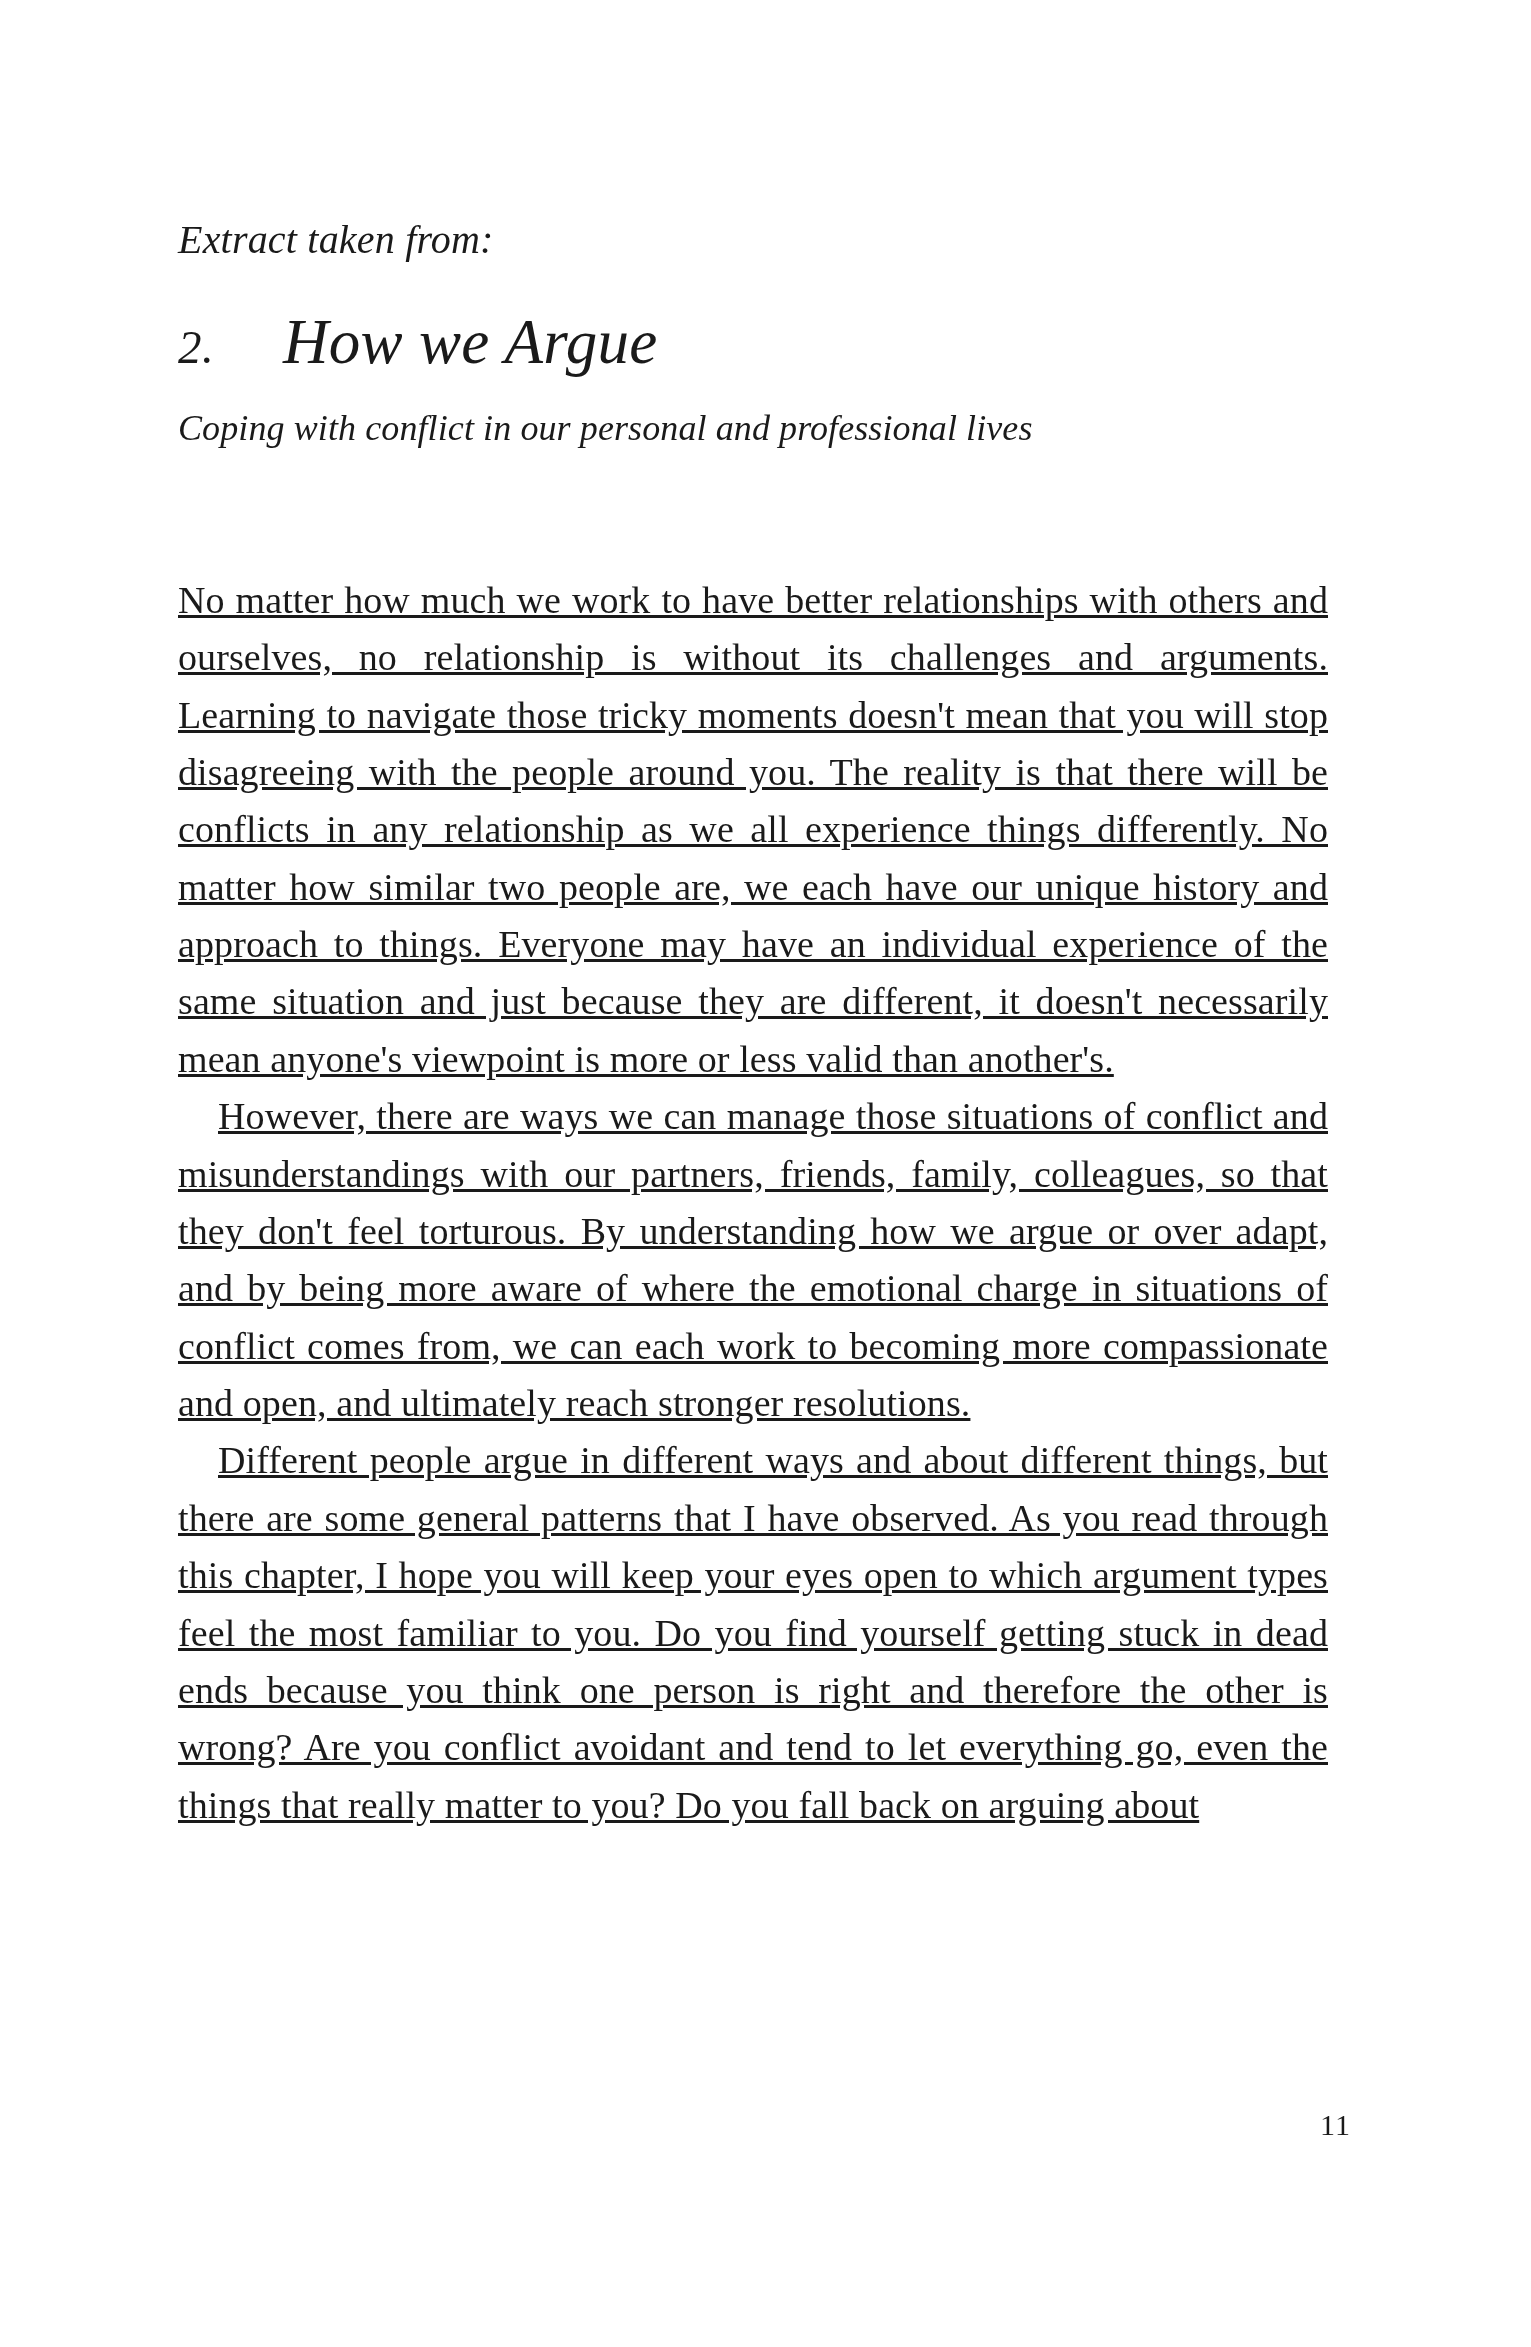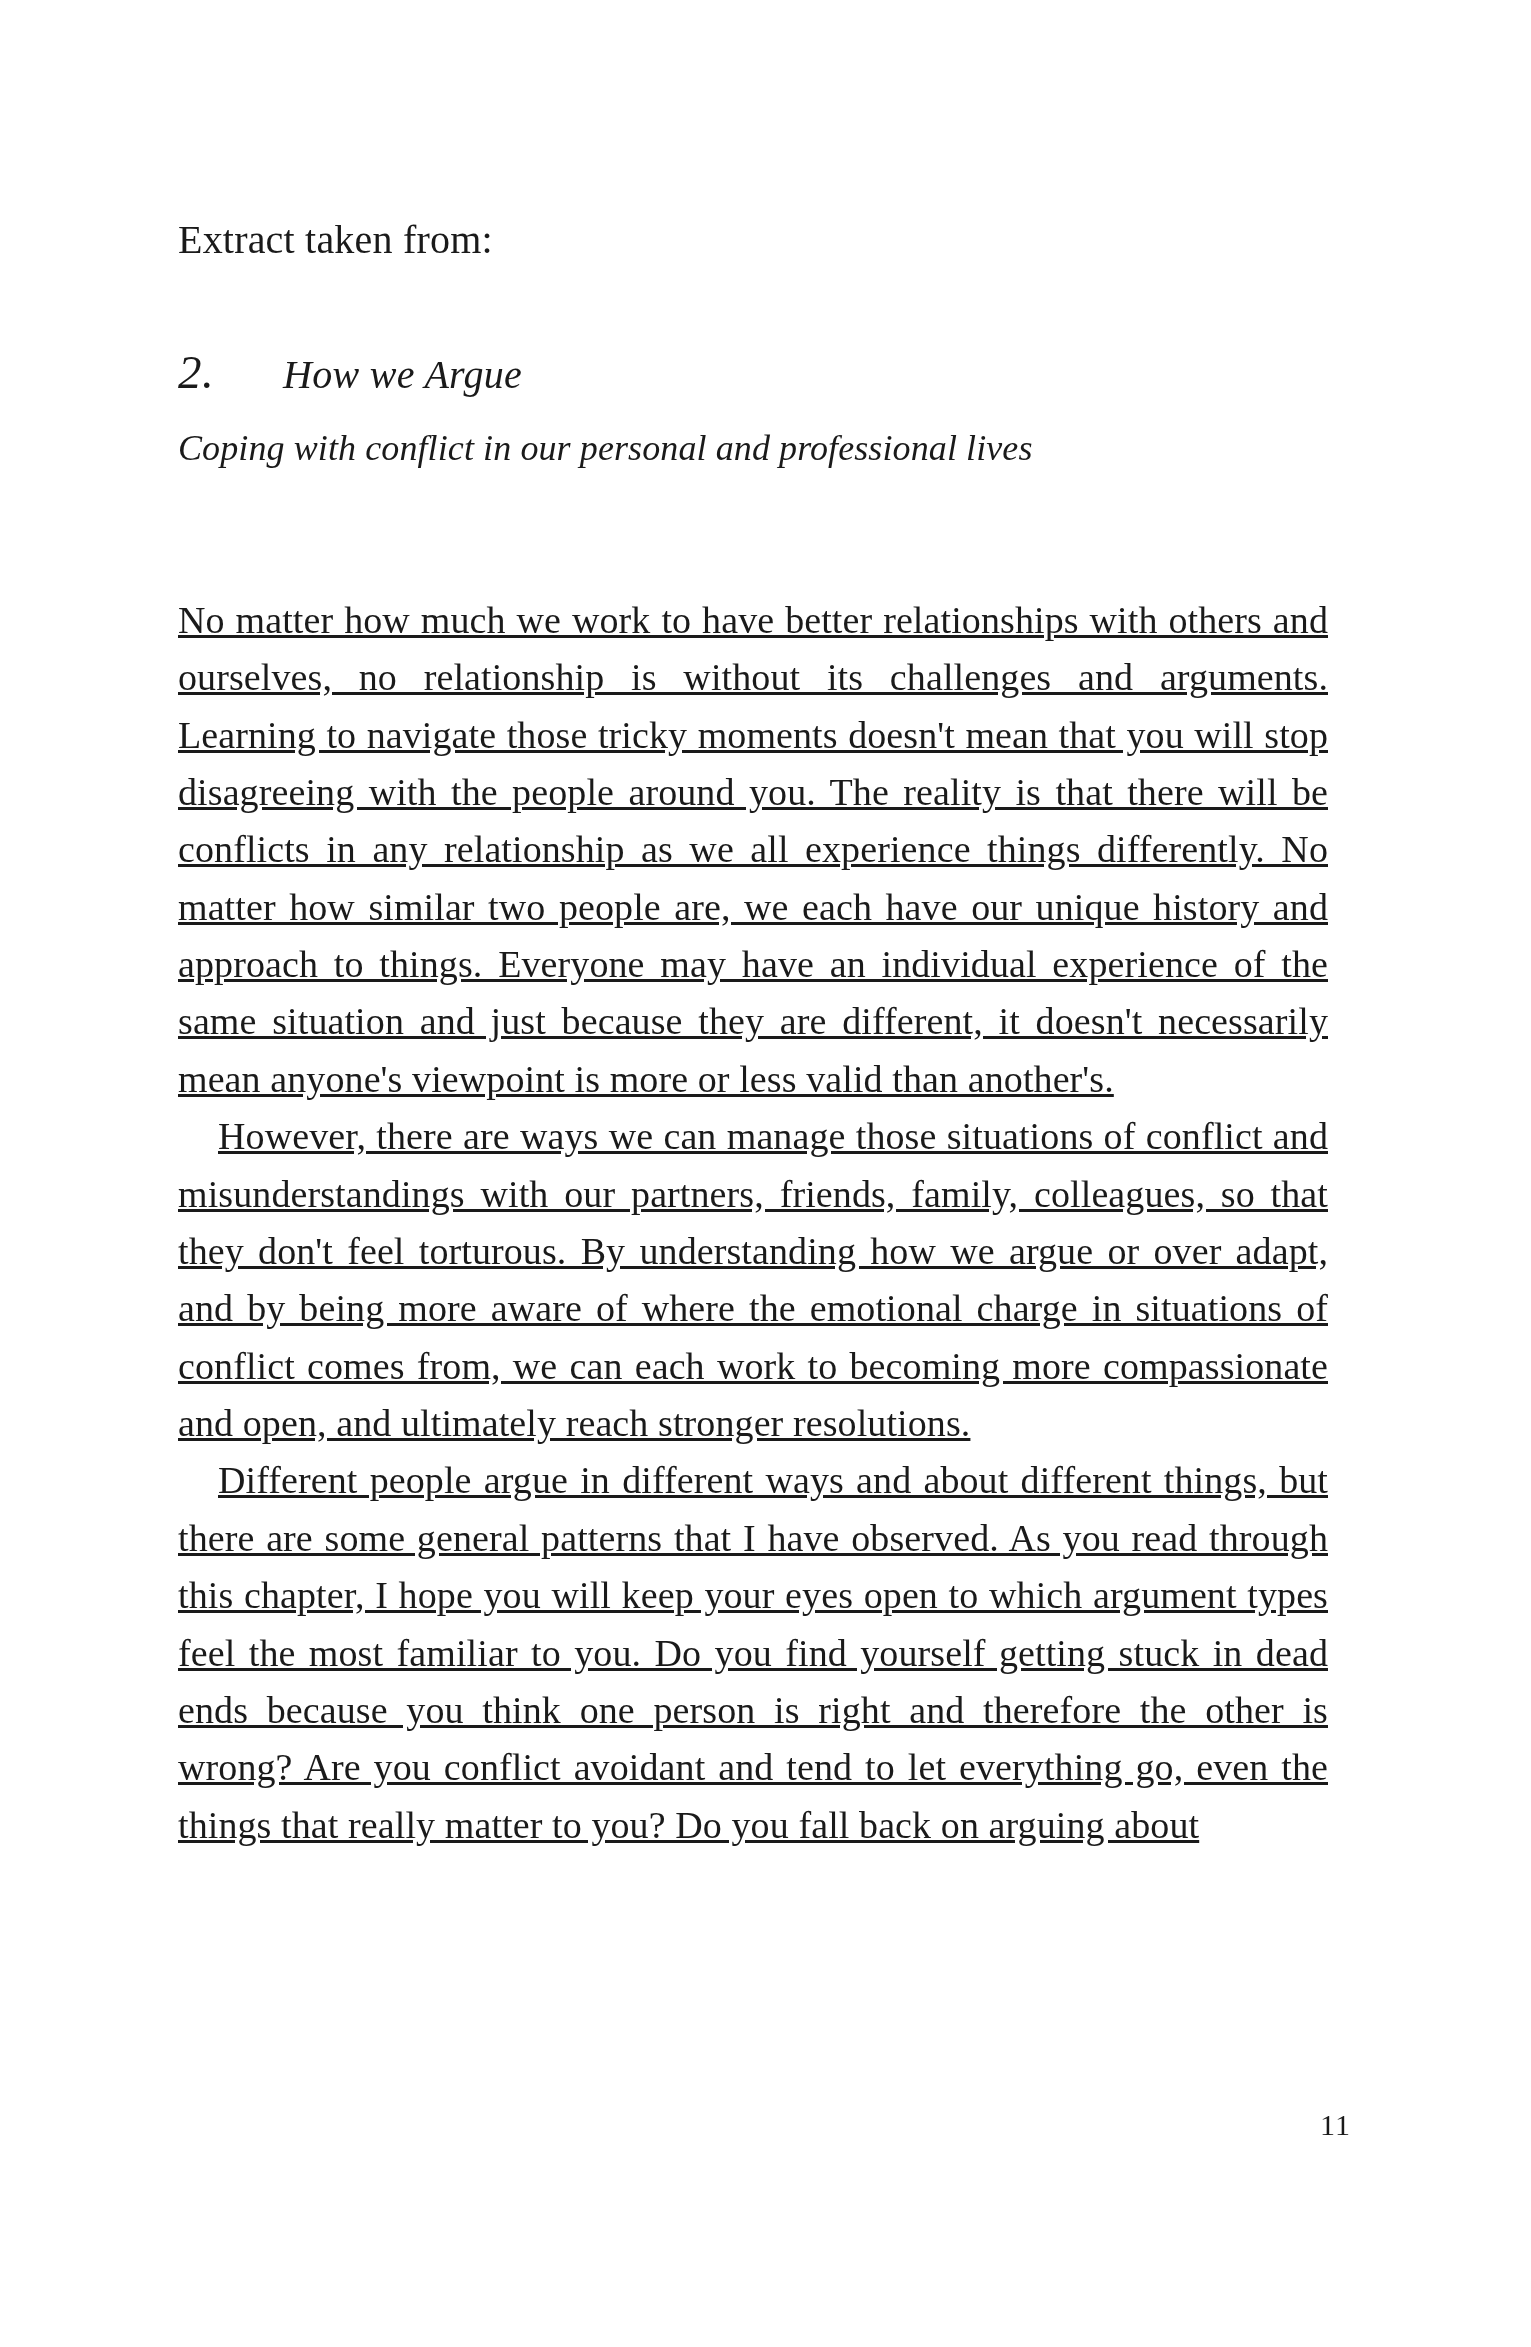--- a/index.html
+++ b/index.html
@@ -22,40 +22,41 @@
     padding: 0;
     overflow: hidden;
   }
   .content {
     position: absolute;
     left: 178px;
     top: 215px;
     width: 1150px;
   }
   .extract-line {
+    font-style: italic;
     font-size: 40px;
     line-height: 1.25;
     letter-spacing: 0.2px;
-    margin: 0 0 80px 0;
+    margin: 0 0 41px 0;
   }
   .chapter-head {
     display: flex;
     align-items: baseline;
     font-style: italic;
     margin: 0 0 26px 0;
   }
   .chapter-number {
     font-size: 47px;
     width: 105px;
     flex: 0 0 105px;
     font-style: italic;
     letter-spacing: 0.5px;
   }
   .chapter-title {
-    font-size: 40px;
+    font-size: 63px;
     letter-spacing: 0.3px;
   }
   .chapter-subtitle {
     font-style: italic;
     font-size: 36px;
     line-height: 1.3;
     margin: 0 0 120px 0;
     letter-spacing: 0.1px;
   }
   .body-text p {

